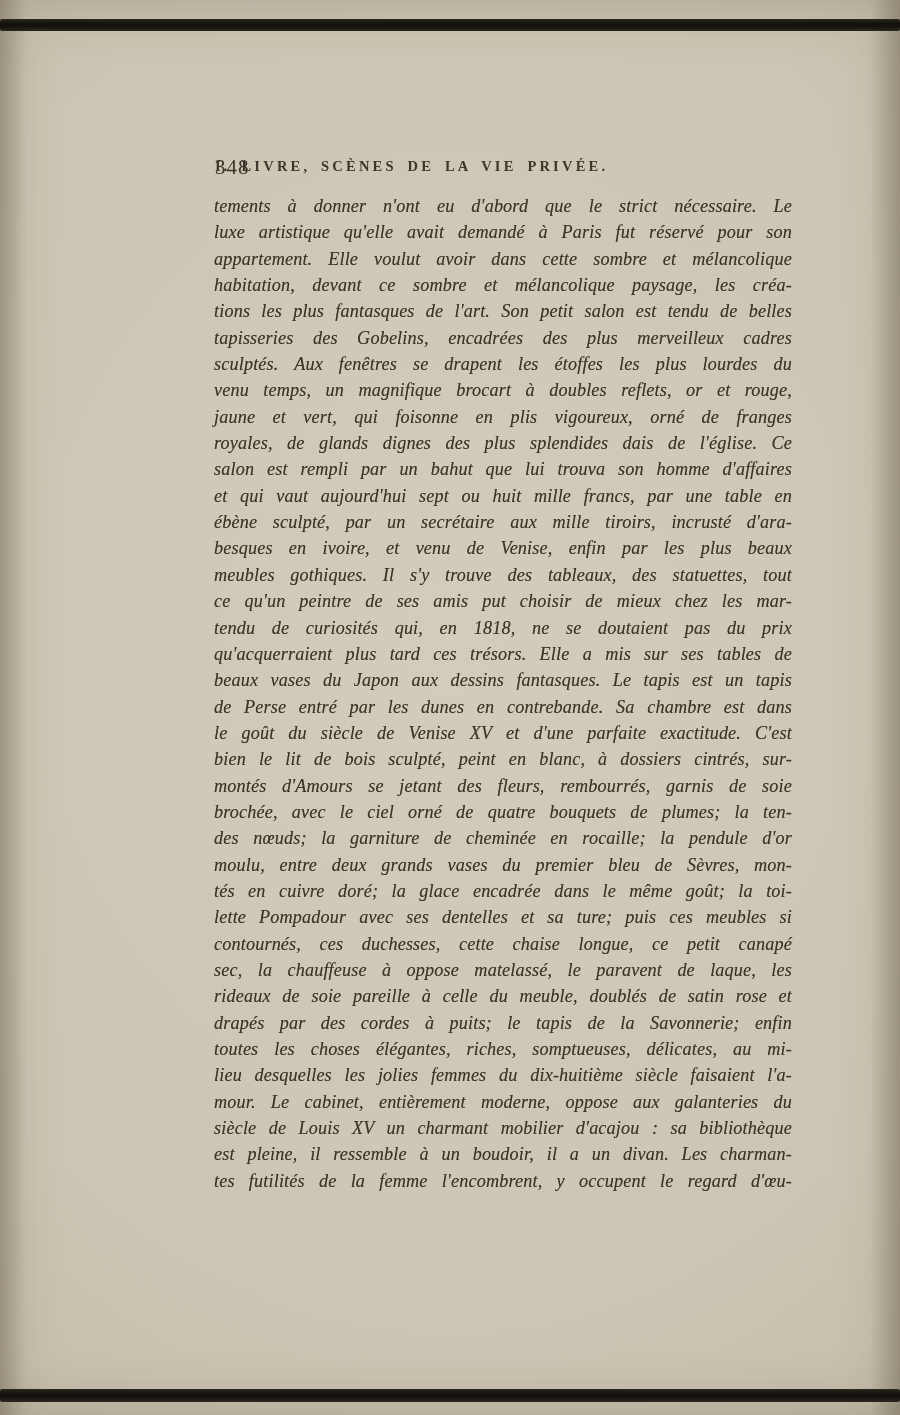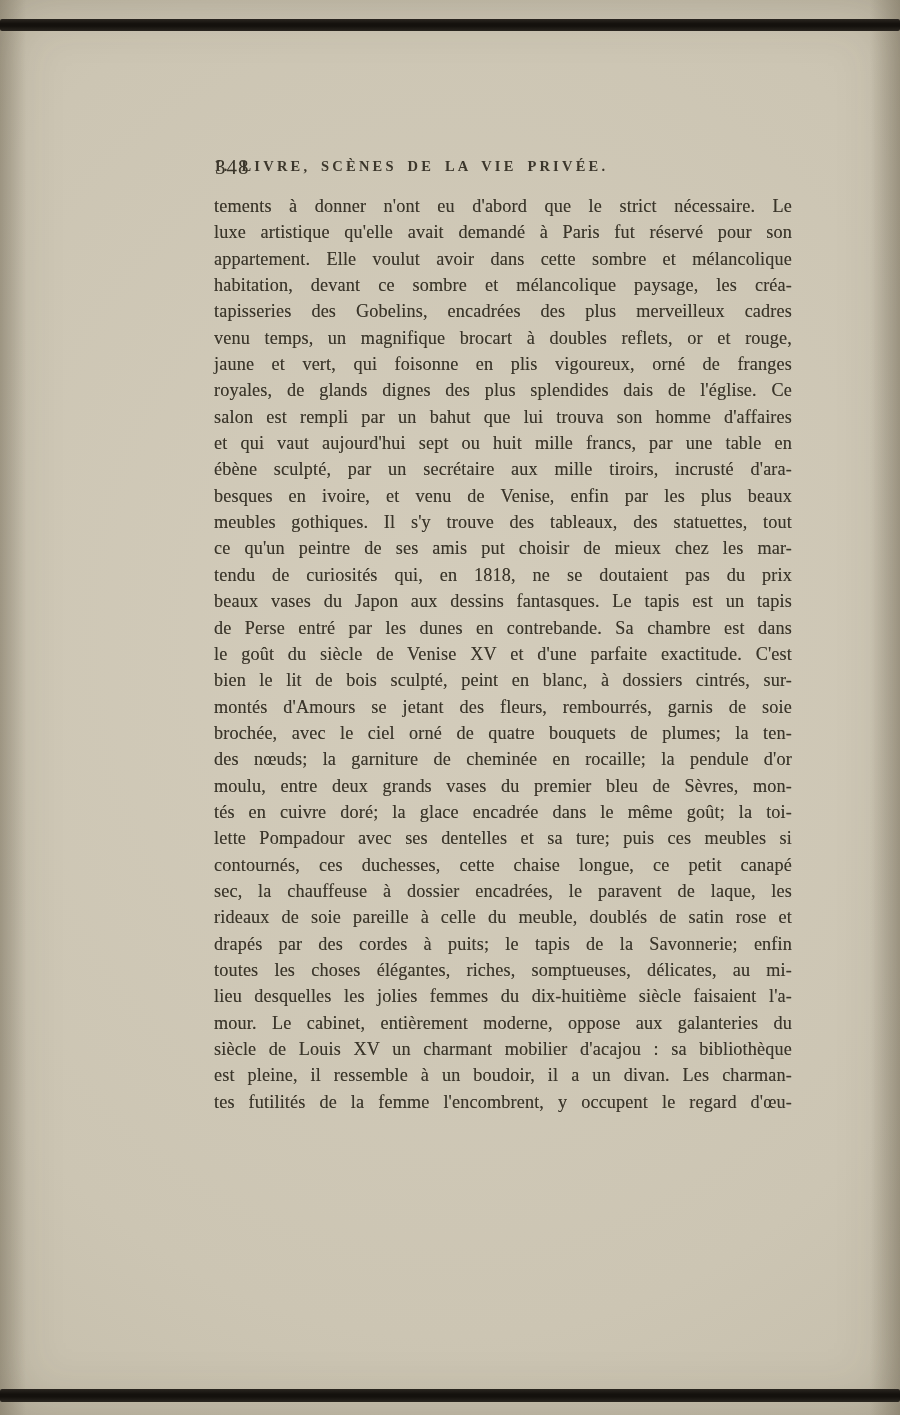--- a/index.html
+++ b/index.html
@@ -76,20 +76,21 @@
   }
   .line {
     font-size: 18.2px;
     line-height: 26.35px;
     letter-spacing: 0.15px;
     text-align: justify;
     text-align-last: justify;
     white-space: normal;
     color: #3a352a;
     text-shadow: 0 0 0.4px rgba(58,53,42,0.5);
+    font-style: italic;
   }
 </style>
 </head>
 <body>
 
 <div class="stage">
 
   <div class="edge-shade-left"></div>
   <div class="edge-shade-right"></div>
 
@@ -98,43 +99,46 @@
   <div class="page-header">
     <span class="pagenum">348</span>
     <span class="running-title">I. LIVRE, SCÈNES DE LA VIE PRIVÉE.</span>
   </div>
 
   <div class="body-text">
       <div class="line">tements à donner n'ont eu d'abord que le strict nécessaire. Le</div>
       <div class="line">luxe artistique qu'elle avait demandé à Paris fut réservé pour son</div>
       <div class="line">appartement. Elle voulut avoir dans cette sombre et mélancolique</div>
       <div class="line">habitation, devant ce sombre et mélancolique paysage, les créa-</div>
+      <div class="line">tions les plus fantasques de l'art. Son petit salon est tendu de belles</div>
       <div class="line">tapisseries des Gobelins, encadrées des plus merveilleux cadres</div>
+      <div class="line">sculptés. Aux fenêtres se drapent les étoffes les plus lourdes du</div>
       <div class="line">venu temps, un magnifique brocart à doubles reflets, or et rouge,</div>
       <div class="line">jaune et vert, qui foisonne en plis vigoureux, orné de franges</div>
       <div class="line">royales, de glands dignes des plus splendides dais de l'église. Ce</div>
       <div class="line">salon est rempli par un bahut que lui trouva son homme d'affaires</div>
       <div class="line">et qui vaut aujourd'hui sept ou huit mille francs, par une table en</div>
       <div class="line">ébène sculpté, par un secrétaire aux mille tiroirs, incrusté d'ara-</div>
       <div class="line">besques en ivoire, et venu de Venise, enfin par les plus beaux</div>
       <div class="line">meubles gothiques. Il s'y trouve des tableaux, des statuettes, tout</div>
       <div class="line">ce qu'un peintre de ses amis put choisir de mieux chez les mar-</div>
       <div class="line">tendu de curiosités qui, en 1818, ne se doutaient pas du prix</div>
+      <div class="line">qu'acquerraient plus tard ces trésors. Elle a mis sur ses tables de</div>
       <div class="line">beaux vases du Japon aux dessins fantasques. Le tapis est un tapis</div>
       <div class="line">de Perse entré par les dunes en contrebande. Sa chambre est dans</div>
       <div class="line">le goût du siècle de Venise XV et d'une parfaite exactitude. C'est</div>
       <div class="line">bien le lit de bois sculpté, peint en blanc, à dossiers cintrés, sur-</div>
       <div class="line">montés d'Amours se jetant des fleurs, rembourrés, garnis de soie</div>
       <div class="line">brochée, avec le ciel orné de quatre bouquets de plumes; la ten-</div>
       <div class="line">des nœuds; la garniture de cheminée en rocaille; la pendule d'or</div>
       <div class="line">moulu, entre deux grands vases du premier bleu de Sèvres, mon-</div>
       <div class="line">tés en cuivre doré; la glace encadrée dans le même goût; la toi-</div>
       <div class="line">lette Pompadour avec ses dentelles et sa ture; puis ces meubles si</div>
       <div class="line">contournés, ces duchesses, cette chaise longue, ce petit canapé</div>
-      <div class="line">sec, la chauffeuse à dossier encadrées, le paravent de laque, les</div>
+      <div class="line">sec, la chauffeuse à oppose matelassé, le paravent de laque, les</div>
       <div class="line">rideaux de soie pareille à celle du meuble, doublés de satin rose et</div>
       <div class="line">drapés par des cordes à puits; le tapis de la Savonnerie; enfin</div>
       <div class="line">toutes les choses élégantes, riches, somptueuses, délicates, au mi-</div>
       <div class="line">lieu desquelles les jolies femmes du dix-huitième siècle faisaient l'a-</div>
       <div class="line">mour. Le cabinet, entièrement moderne, oppose aux galanteries du</div>
       <div class="line">siècle de Louis XV un charmant mobilier d'acajou : sa bibliothèque</div>
       <div class="line">est pleine, il ressemble à un boudoir, il a un divan. Les charman-</div>
       <div class="line">tes futilités de la femme l'encombrent, y occupent le regard d'œu-</div>
     </div>
 

